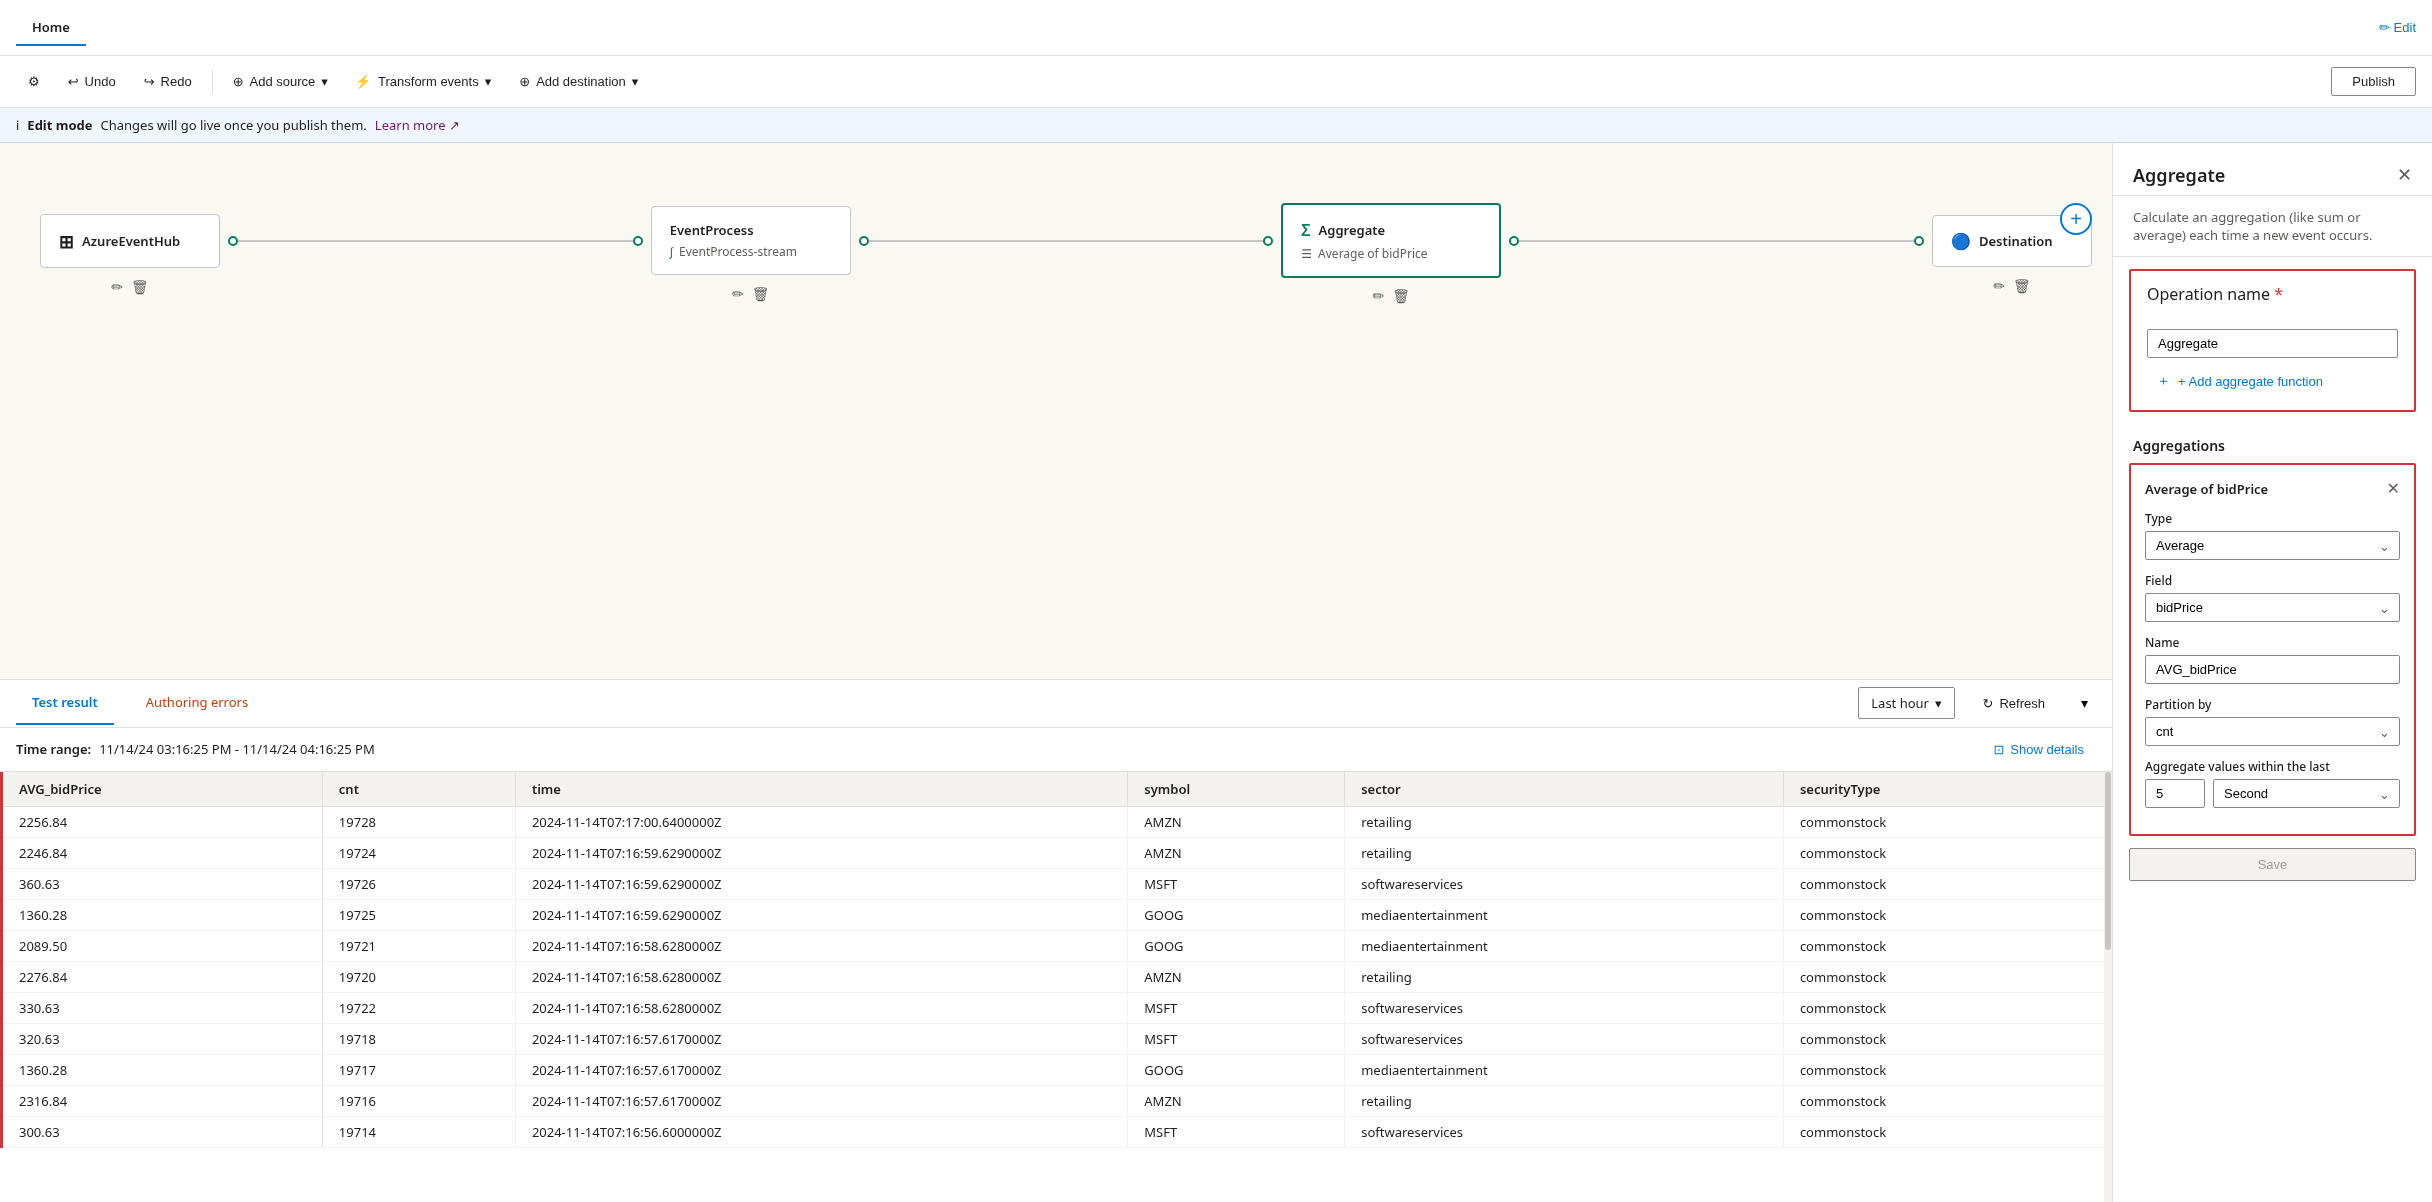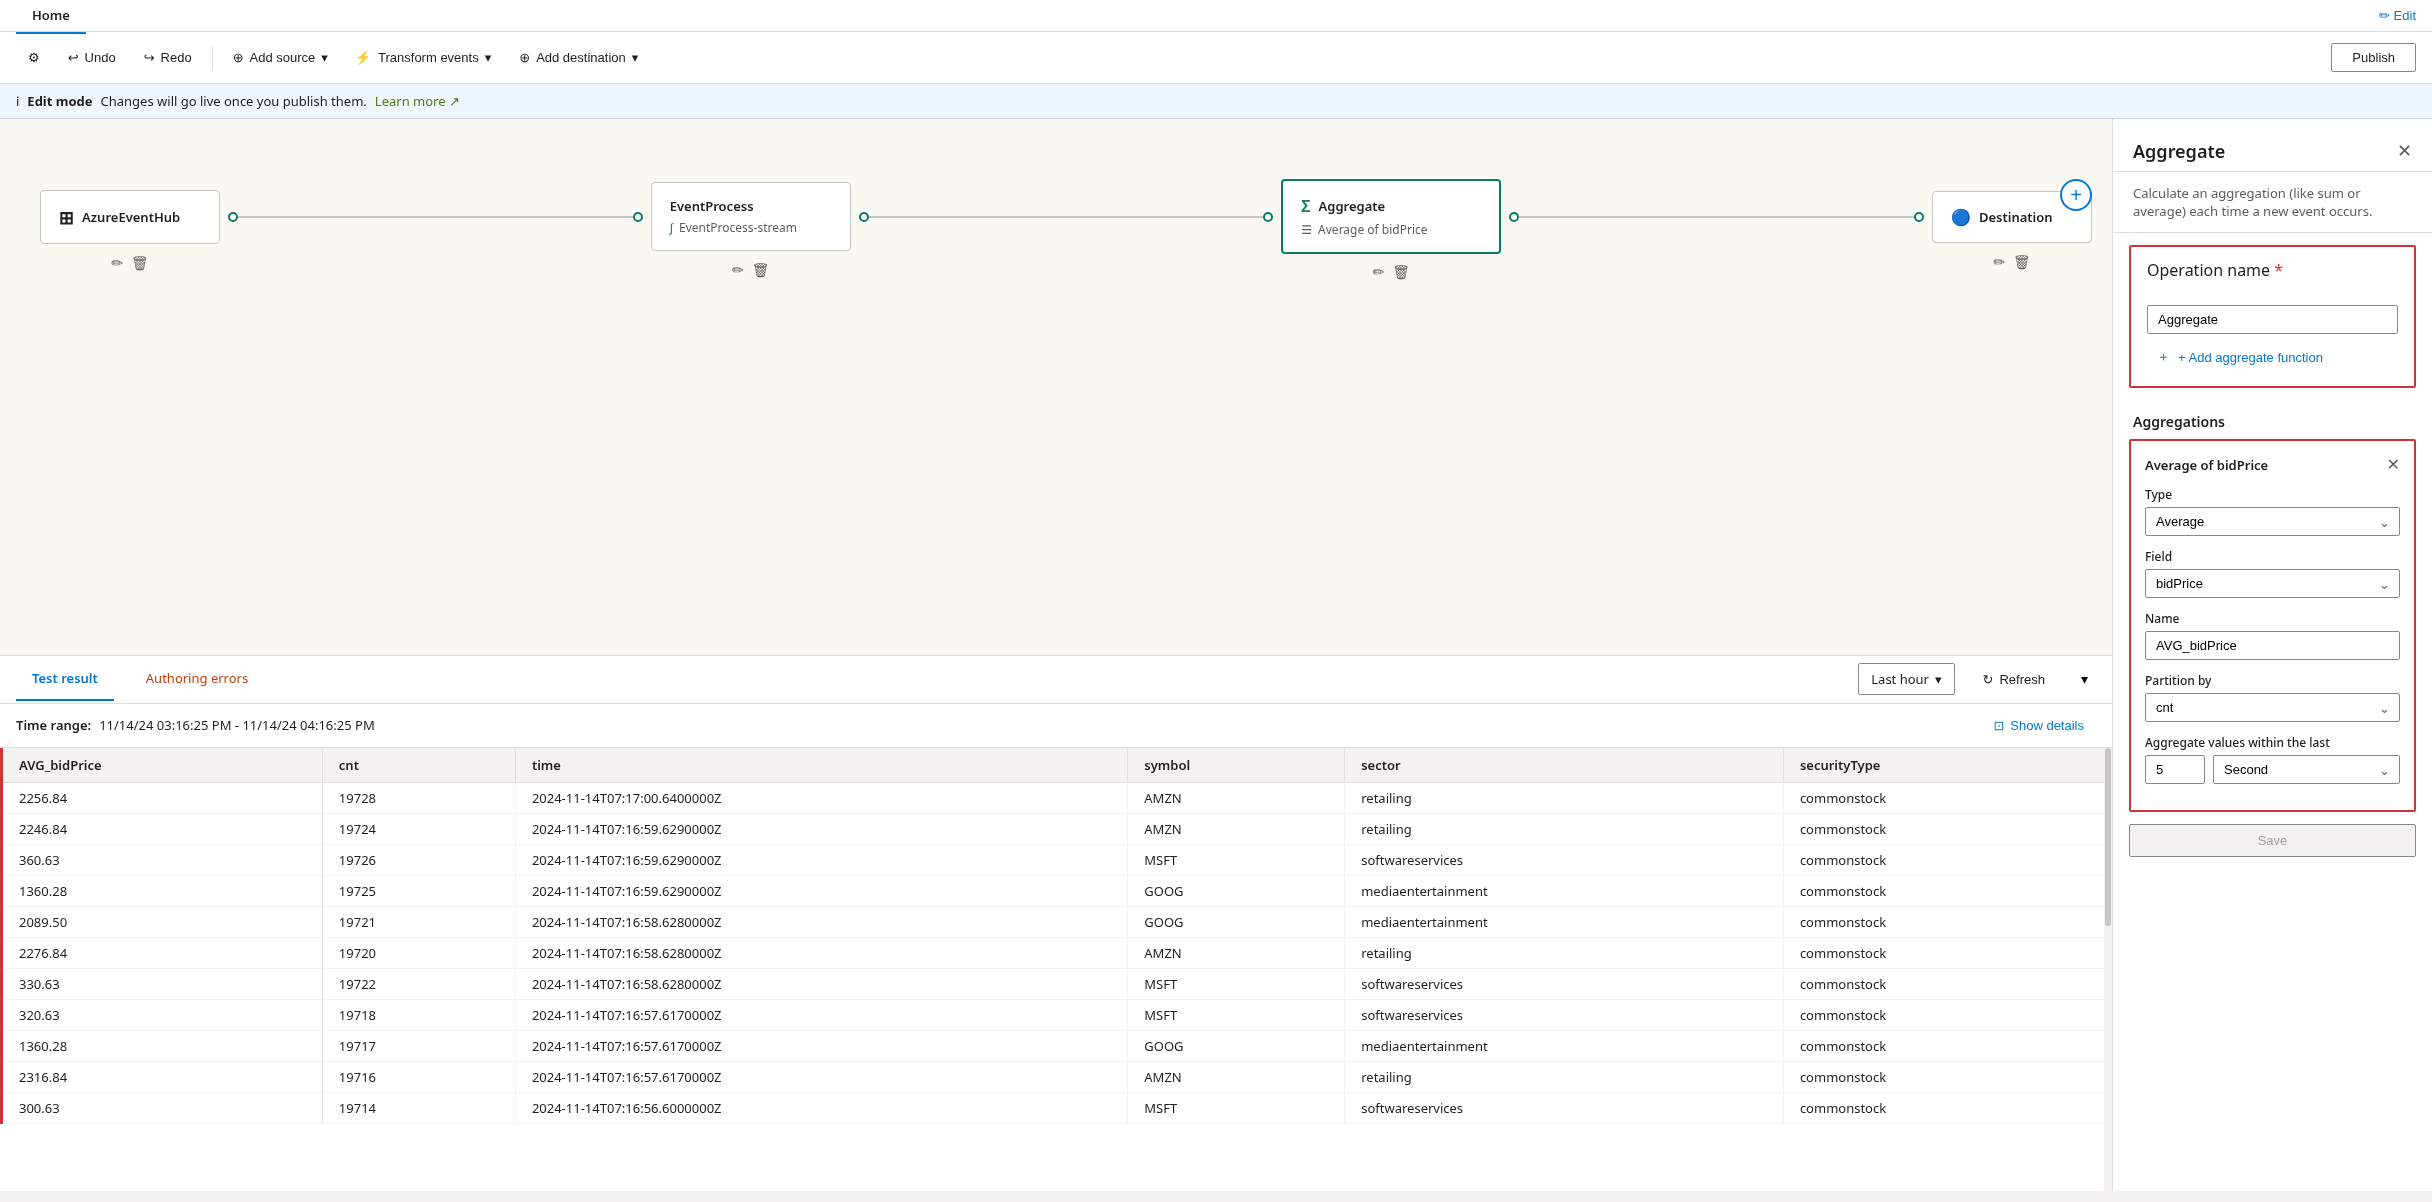--- a/index.html
+++ b/index.html
@@ -1,32 +1,32 @@
 <!DOCTYPE html>
 <html><head>
   <meta charset="utf-8">
   <style>
     * { box-sizing: border-box; margin: 0; padding: 0; }
     body { font-family: 'Segoe UI', system-ui, sans-serif; font-size: 13px; background: #f3f2f1; color: #201f1e; overflow: hidden; width: 2432px; height: 1202px; }
 
     
-    .top-tabs { display: flex; align-items: center; background: #fff; border-bottom: 1px solid #e1dfdd; padding: 0 16px; height: 32px; }
+    .top-tabs { display: flex; align-items: center; background: #fff; border-bottom: 1px solid #e1dfdd; padding: 0 16px; height: 56px; }
     .tab-item { padding: 8px 16px; font-size: 13px; cursor: pointer; border-bottom: 2px solid transparent; color: #201f1e; }
     .tab-item.active { border-bottom: 2px solid #0078d4; font-weight: 600; }
     .edit-btn { margin-left: auto; display: flex; align-items: center; gap: 4px; font-size: 13px; color: #0078d4; cursor: pointer; background: none; border: none; }
 
     
     .toolbar { display: flex; align-items: center; background: #fff; border-bottom: 1px solid #e1dfdd; padding: 0 16px; height: 52px; gap: 4px; }
     .toolbar-btn { display: flex; align-items: center; gap: 6px; padding: 6px 12px; border: none; background: none; cursor: pointer; font-size: 13px; color: #201f1e; border-radius: 2px; }
     .toolbar-sep { width: 1px; height: 24px; background: #e1dfdd; margin: 0 4px; }
     .publish-btn { margin-left: auto; padding: 6px 20px; background: #fff; border: 1px solid #8a8886; border-radius: 2px; cursor: pointer; font-size: 13px; color: #201f1e; }
 
     
     .info-bar { display: flex; align-items: center; background: #f0f6ff; border-bottom: 1px solid #c8d8f0; padding: 8px 16px; gap: 8px; font-size: 13px; }
-    .info-bar a { color: #4d7c0f; text-decoration: none; }
+    .info-bar a { color: #701a75; text-decoration: none; }
 
     
     .main-layout { display: flex; height: calc(1202px - 40px - 52px - 38px); }
 
     
     .canvas-area { flex: 1; display: flex; flex-direction: column; overflow: hidden; }
     .canvas { background: #faf8f3; flex: 1; position: relative; overflow: hidden; min-height: 340px; }
 
     
     .flow-container { position: absolute; top: 60px; left: 40px; display: flex; align-items: center; gap: 0; width: calc(100% - 60px); }

